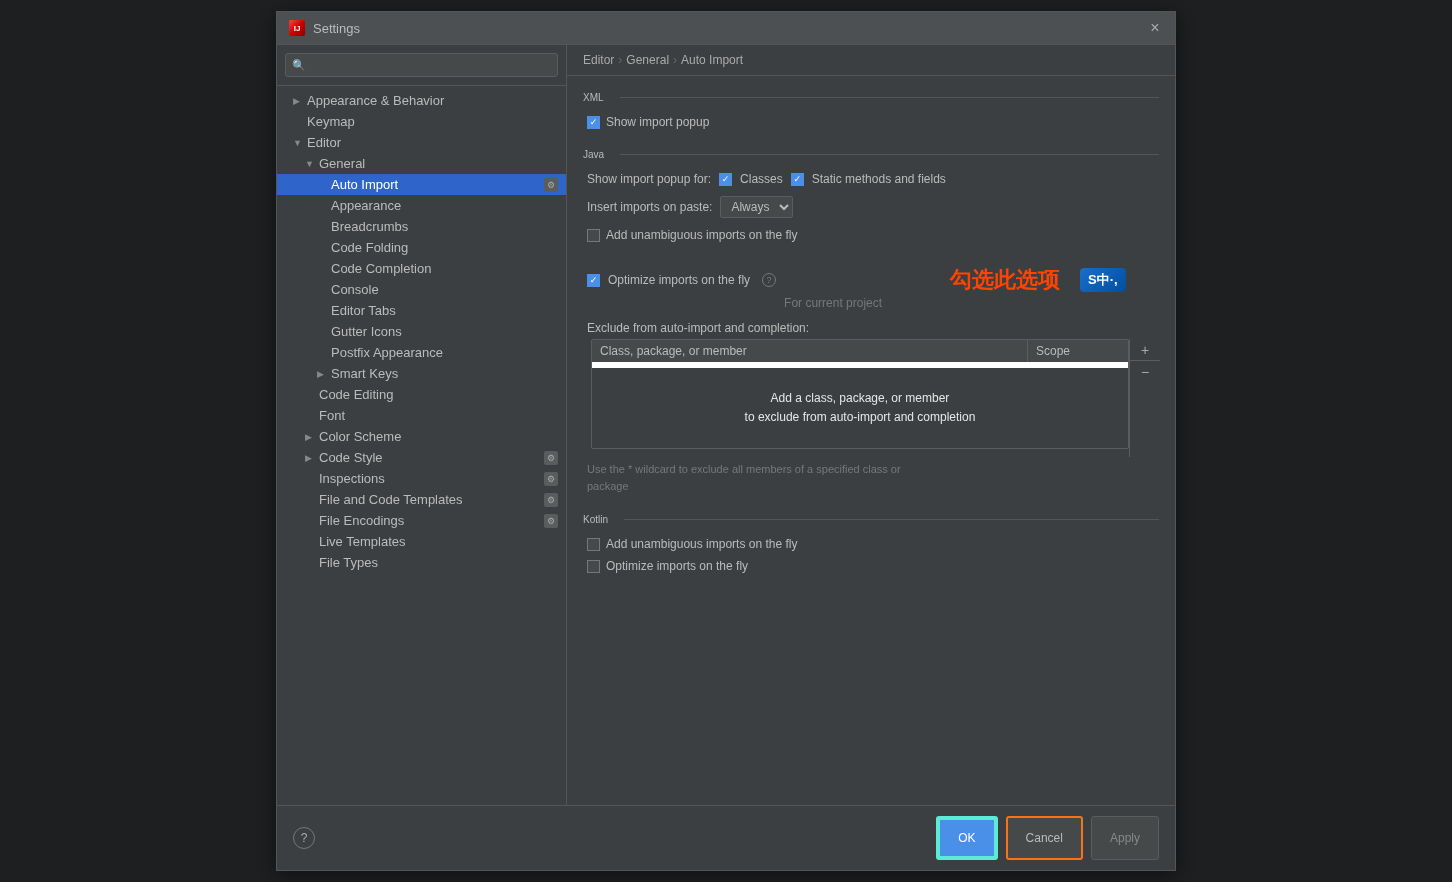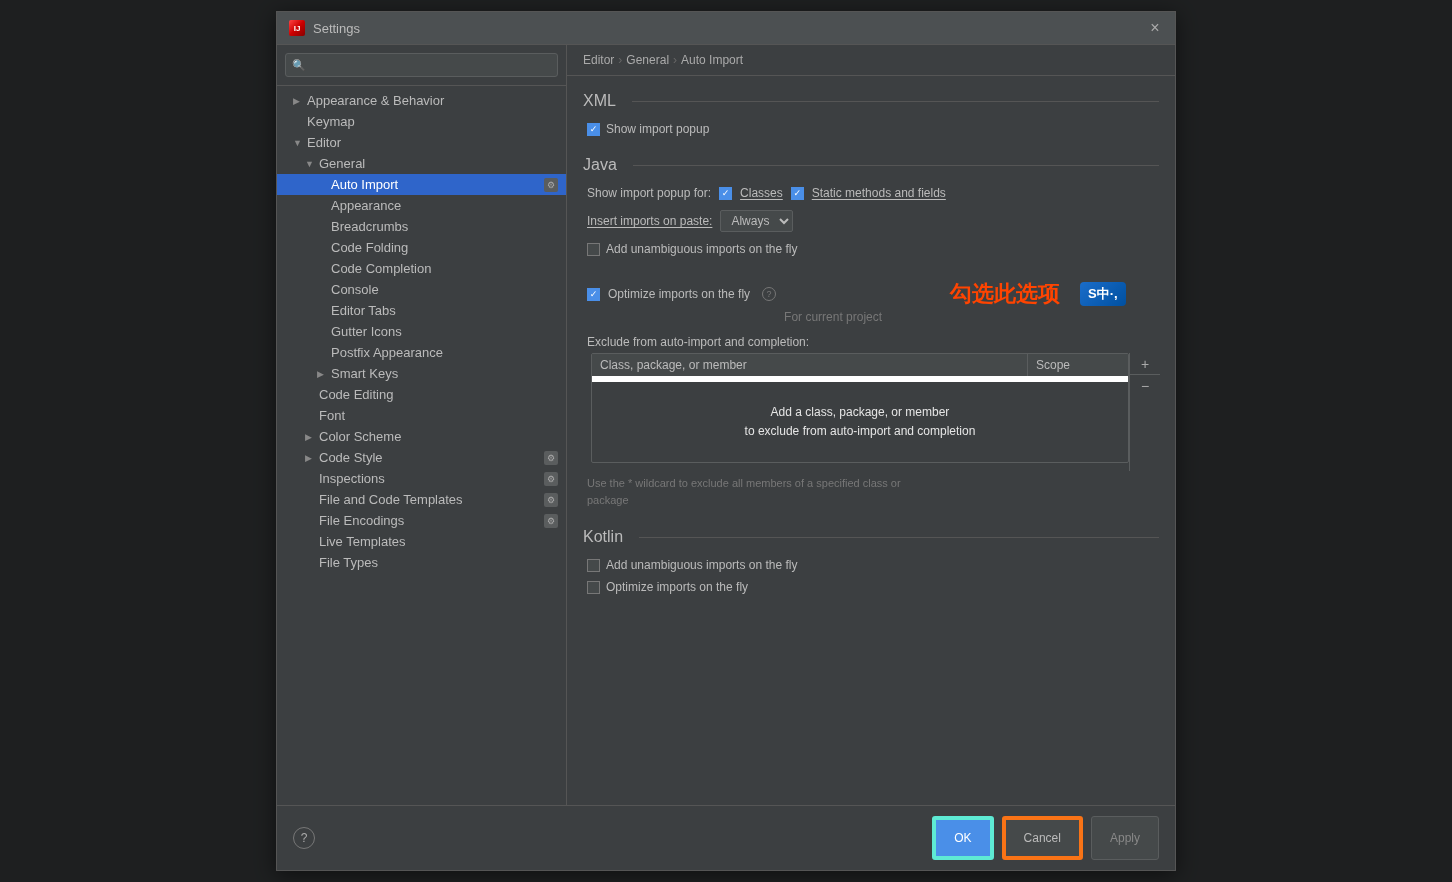--- a/index.html
+++ b/index.html
@@ -192,21 +192,21 @@
     }
 
     .section-header {
       display: flex;
       align-items: center;
       margin-bottom: 12px;
     }
 
     .section-title {
       color: #bbb;
-      font-size: 16px;
+      font-size: 10px;
       margin-right: 16px;
       white-space: nowrap;
     }
 
     .section-line {
       flex: 1;
       height: 1px;
       background: #555;
     }
 
@@ -274,21 +274,20 @@
       border: 1px solid #5a5d5e;
       color: #bbb;
       padding: 2px 6px;
       font-size: 12px;
       border-radius: 2px;
       outline: none;
       cursor: pointer;
     }
 
     .underline-label {
-      text-decoration: underline;
       text-underline-offset: 2px;
     }
 
     .table-container {
       border: 1px solid #5a5d5e;
       border-radius: 2px;
       margin-left: 4px;
       margin-bottom: 8px;
     }
 
@@ -413,21 +412,21 @@
       border: 4px solid #5eead4;
       border-radius: 3px;
       color: white;
       font-size: 12px;
       cursor: pointer;
     }
 
     .btn-cancel {
       padding: 5px 18px;
       background: #45494a;
-      border: 4px solid #f97316;
+      border: 2px solid #f97316;
       border-radius: 3px;
       color: #bbb;
       font-size: 12px;
       cursor: pointer;
     }
 
     .btn-apply {
       padding: 5px 18px;
       background: #45494a;
       border: 1px solid #5a5d5e;

